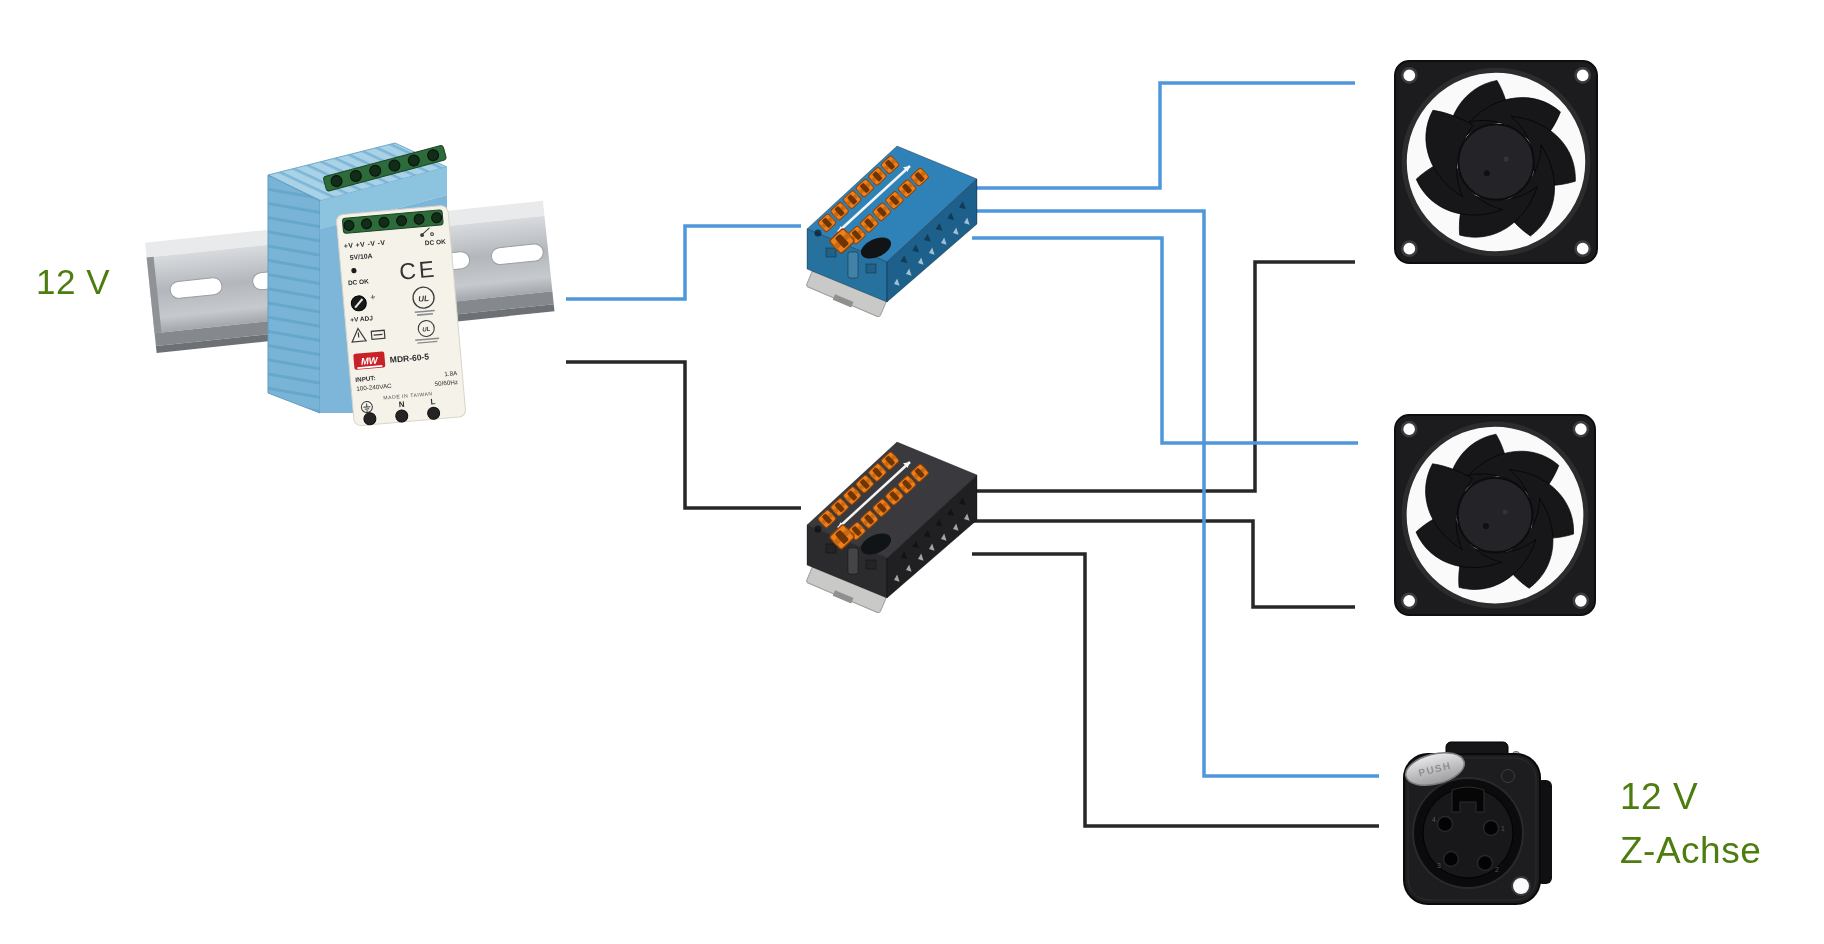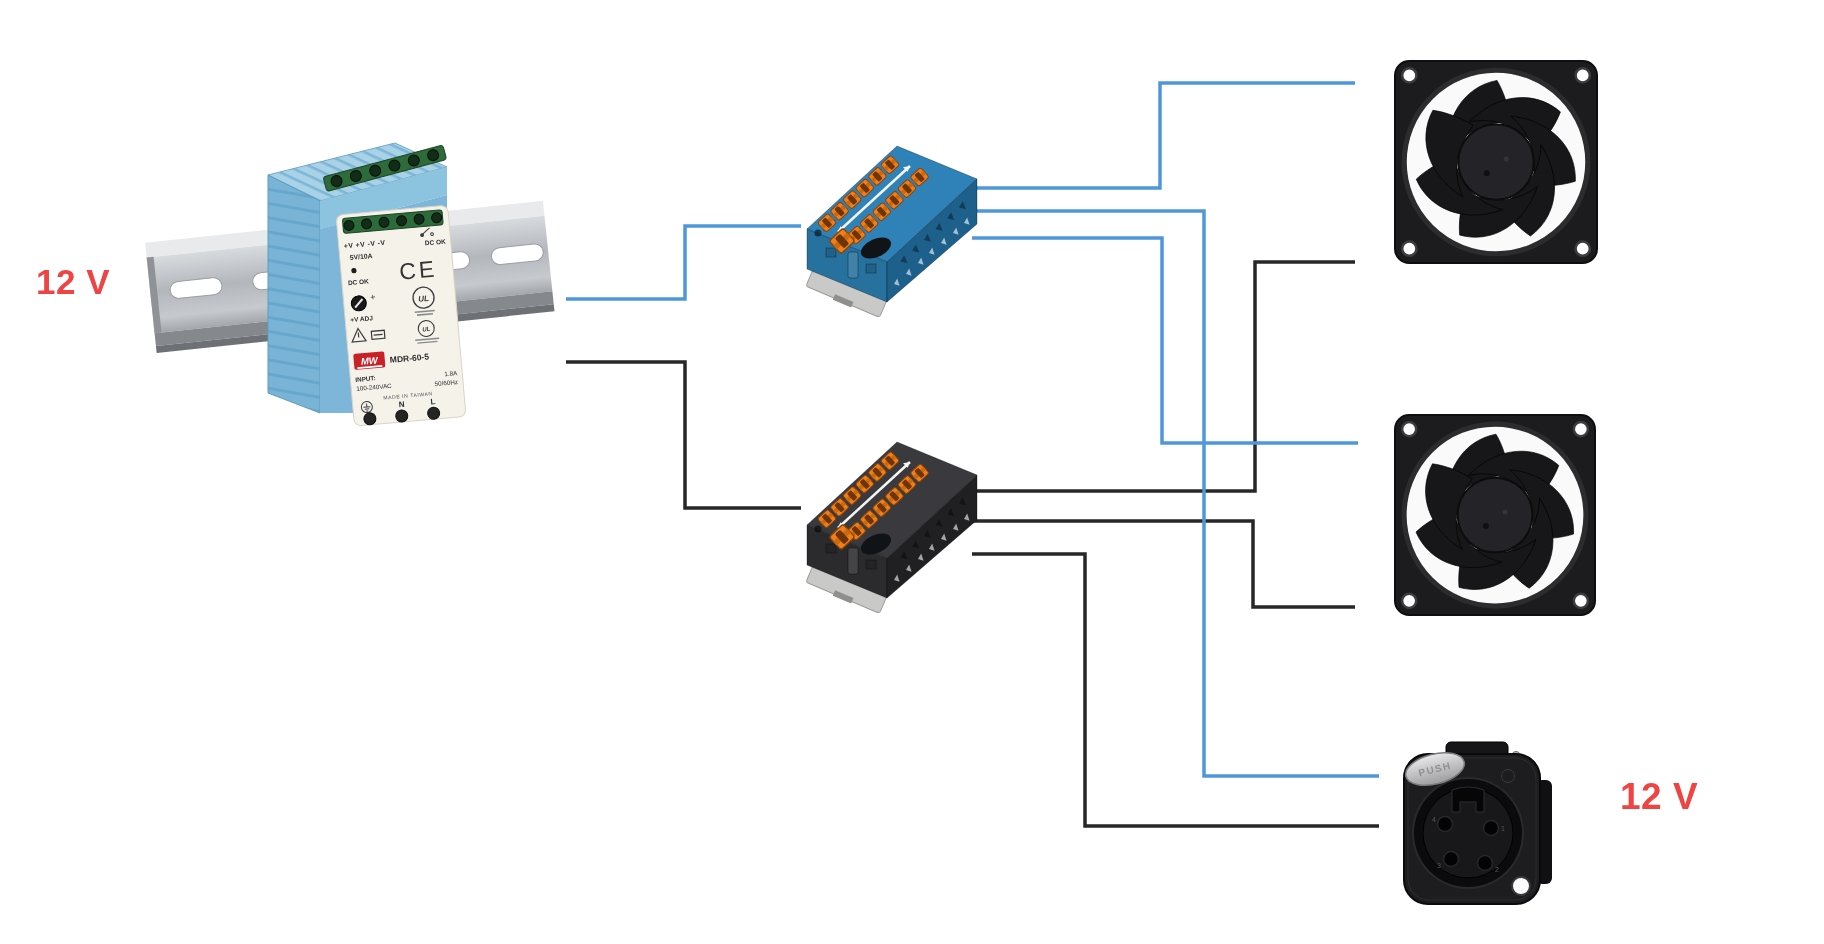--- a/index.html
+++ b/index.html
@@ -7,21 +7,21 @@
          font-family:"Liberation Sans", sans-serif;}
   .stage svg{display:block;}
   #wires{position:absolute;left:0;top:0;z-index:1;}
   .comp{position:absolute;z-index:2;}
   .psu-pos{left:95px;top:15px;}
   .blue-block-pos{left:792px;top:124px;}
   .black-block-pos{left:792px;top:420px;}
   .fan-top-pos{left:1394px;top:60px;}
   .fan-mid-pos{left:1394px;top:414px;}
   .xlr-pos{left:1388px;top:736px;}
-  .label{position:absolute;z-index:3;color:#ef4444;font-weight:700;letter-spacing:0.5px;}
+  .label{position:absolute;z-index:3;color:#4d7c0f;font-weight:400;letter-spacing:0.5px;}
   .label-left{left:36px;top:262px;font-size:35px;}
   .label-right{left:1620px;top:770px;font-size:37px;line-height:54px;}
   .defs-holder{position:absolute;width:0;height:0;overflow:hidden;}
   
   .dist-blue{--ftop:#2e82b8;--fleft:#27719f;--fright:#1d608c;}
   .dist-black{--ftop:#3a3a3e;--fleft:#2b2b2e;--fright:#202023;}
   text{font-family:"Liberation Sans", sans-serif;}
 </style>
 </head>
 <body>
@@ -313,15 +313,16 @@
         <ellipse cx="0" cy="0" rx="30" ry="15" fill="url(#silverGrad)" stroke="#7b7b7e" stroke-width="1.5"></ellipse>
         <text x="0" y="3.5" text-anchor="middle" font-size="10" font-weight="bold" fill="#8f8f92" letter-spacing="1.5">PUSH</text>
       </g>
       <circle cx="133" cy="150" r="9" fill="#fbfbfb" stroke="#39393c" stroke-width="2"></circle>
     </svg>
   </div>
 
   <div class="label label-left">12 V</div>
   <div class="label label-right">
     <div>12 V</div>
+    <div>Z-Achse</div>
   </div>
 
 </div>
 
 </body></html>

